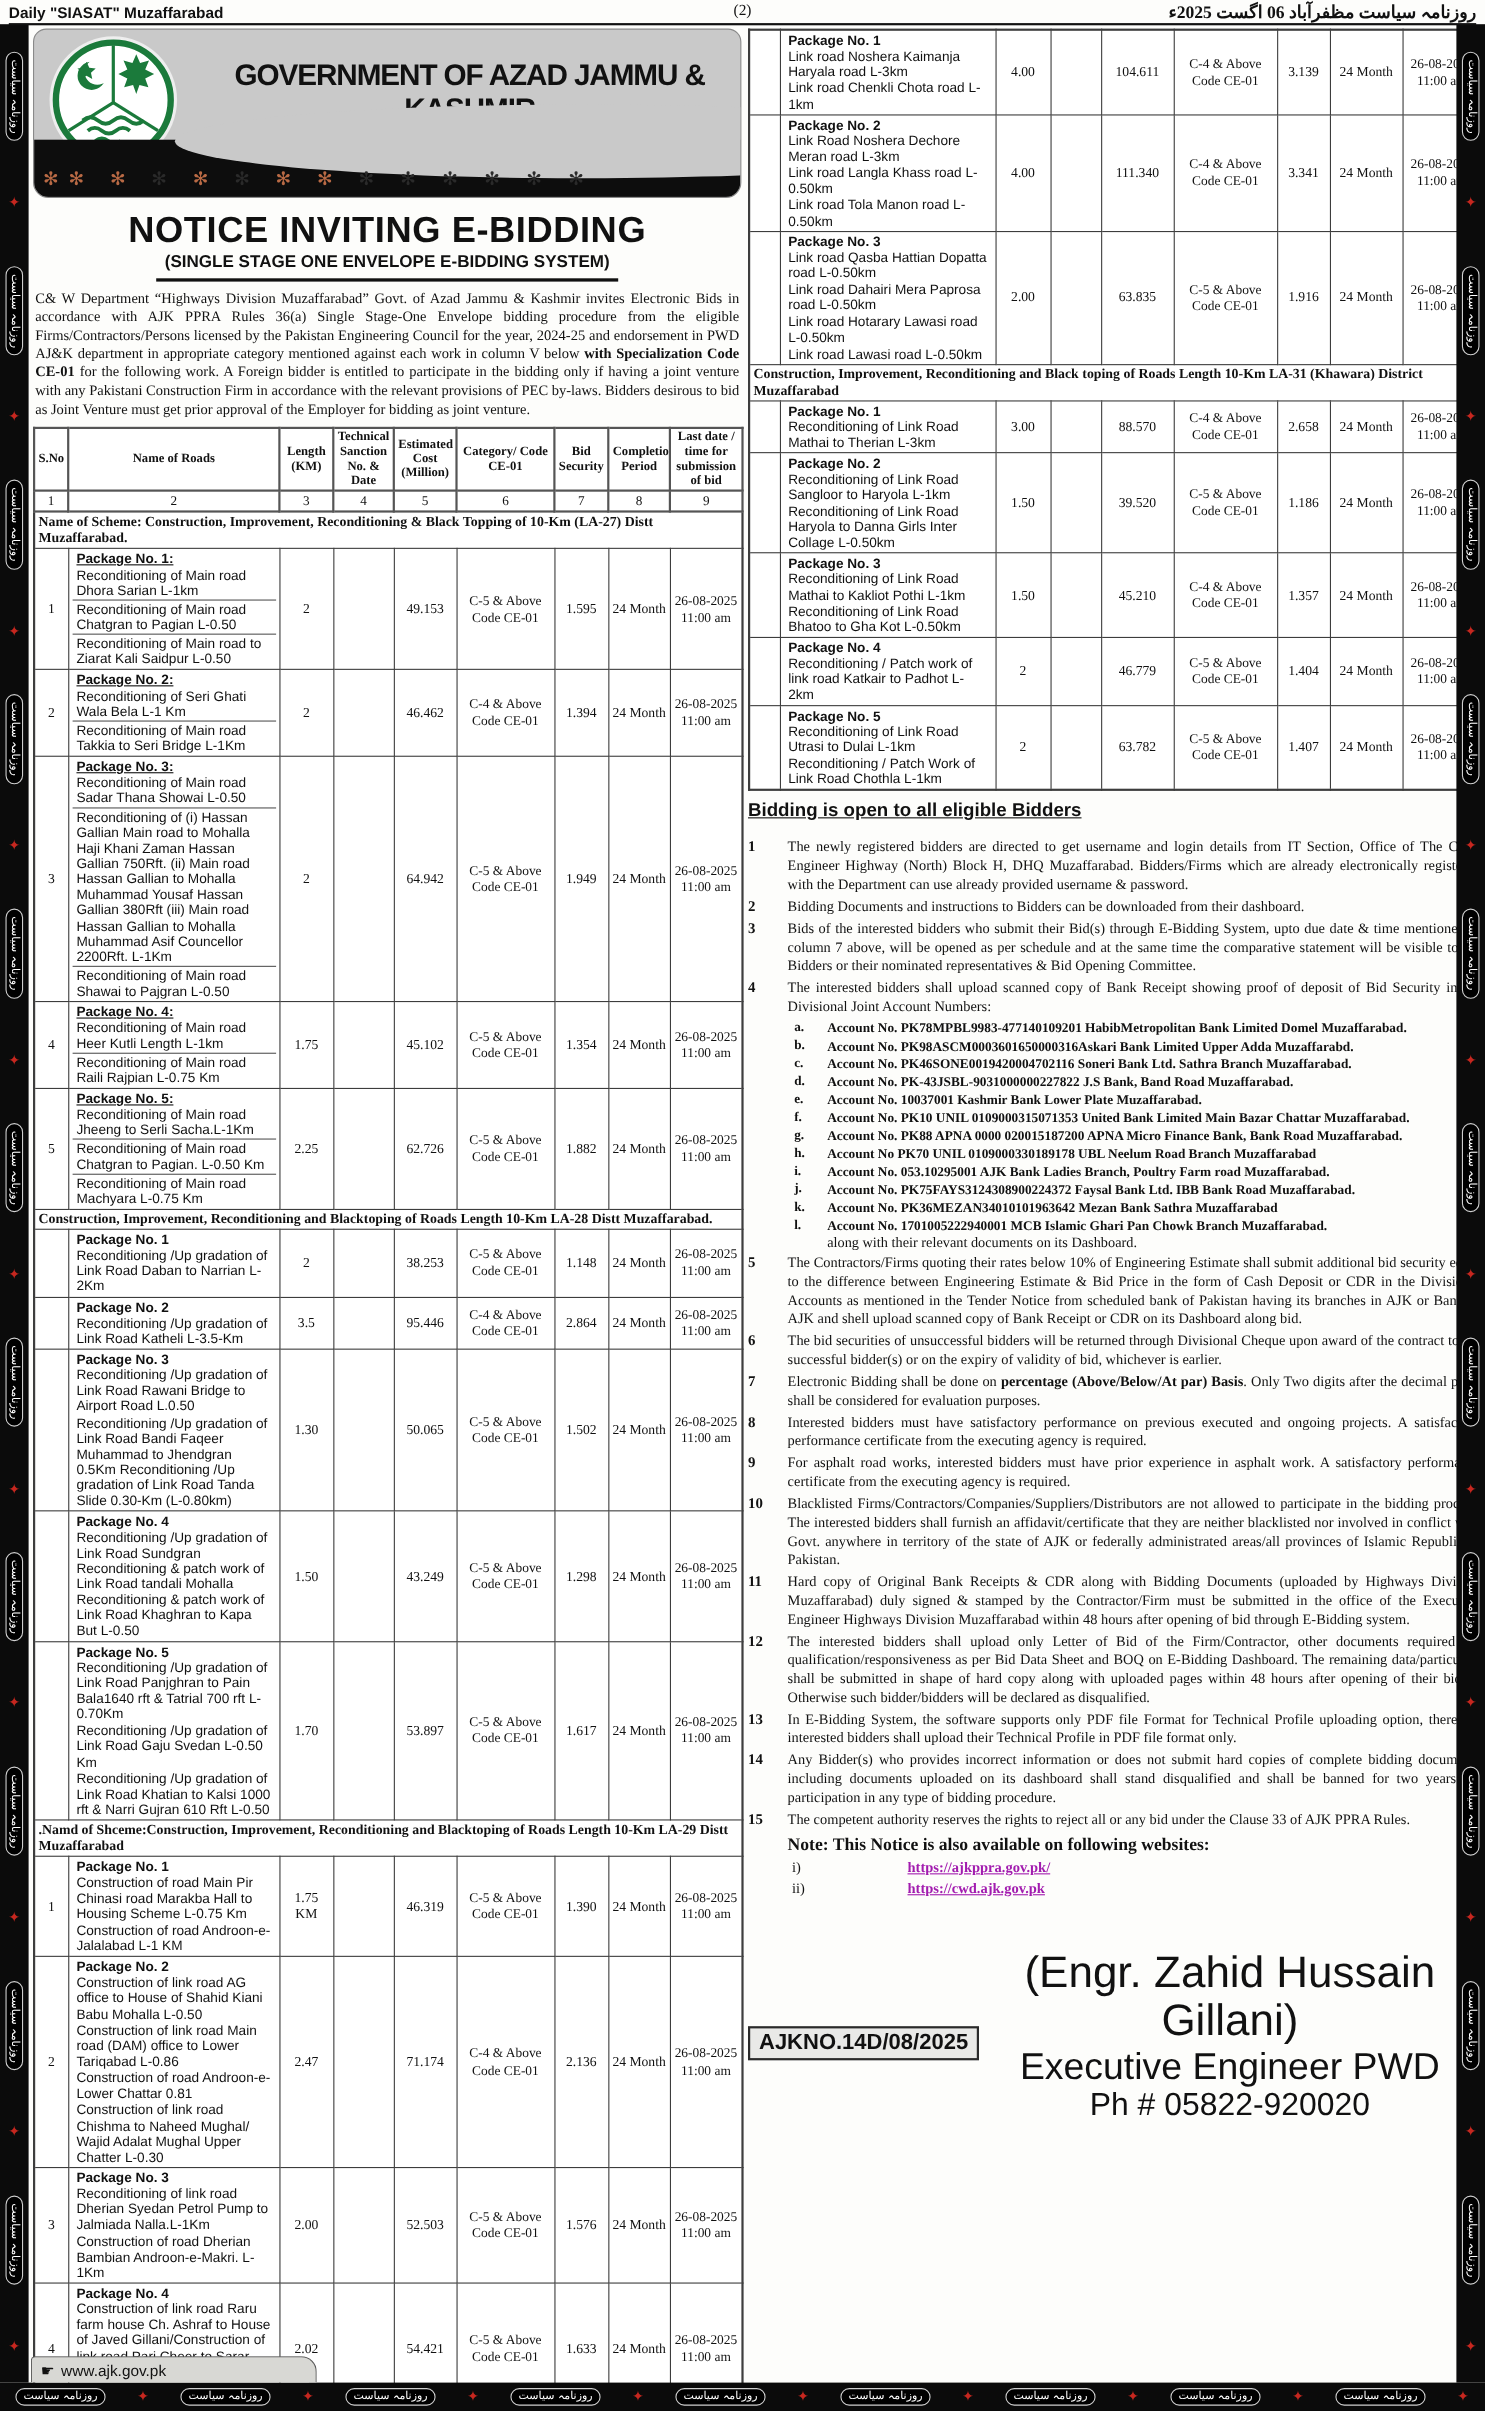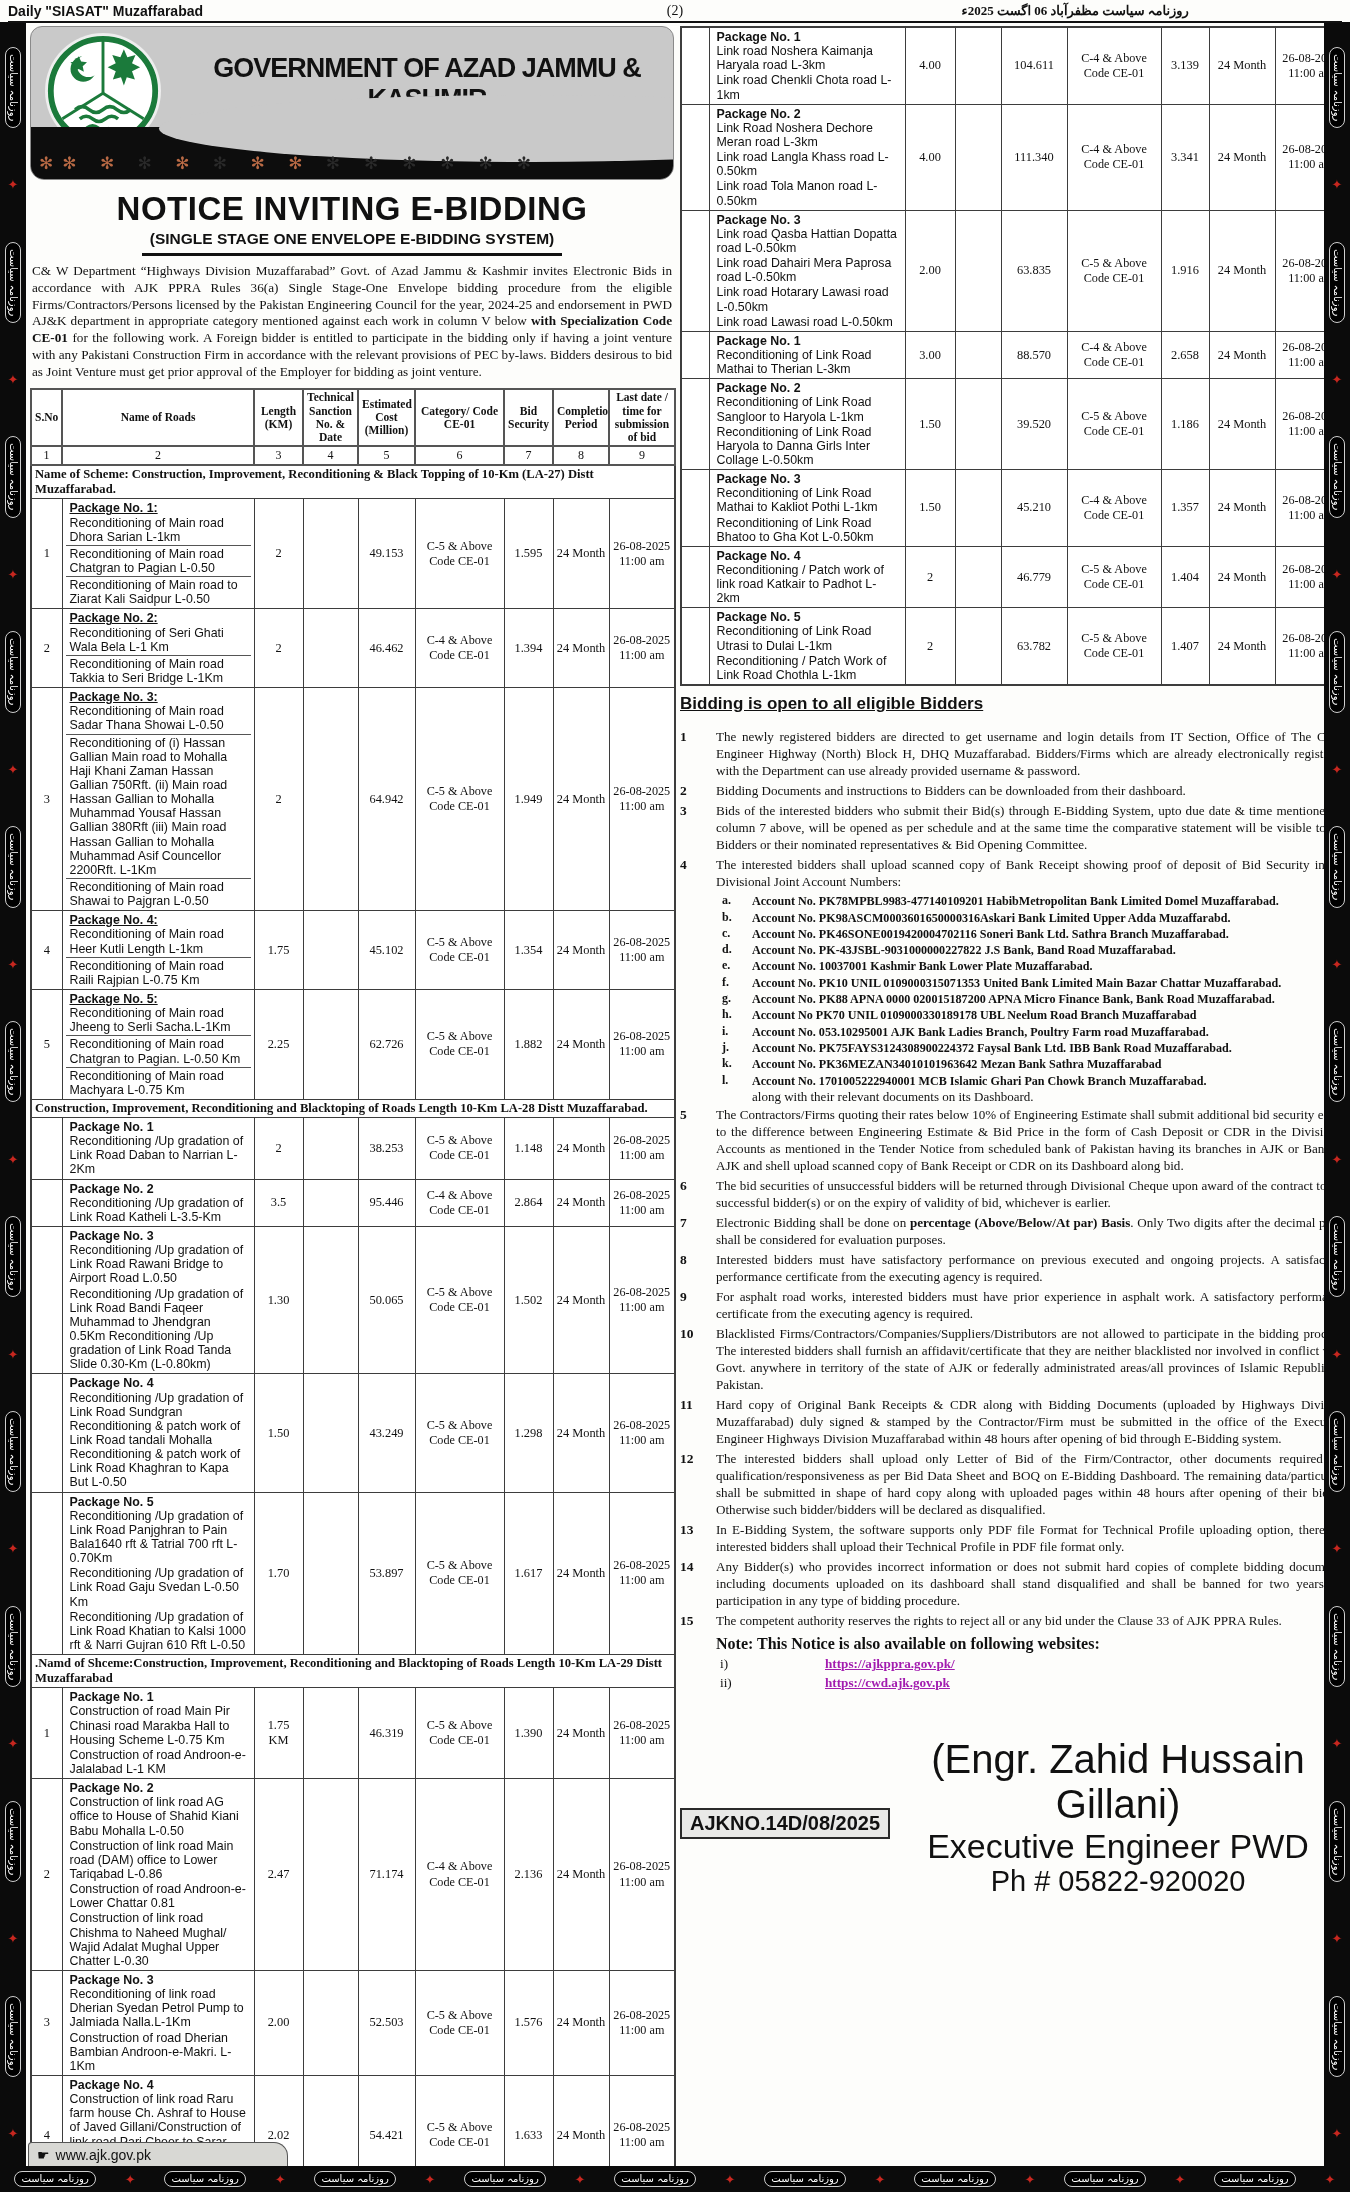--- a/index.html
+++ b/index.html
@@ -12,21 +12,21 @@
   .strip-bottom{left:0;right:0;bottom:0;height:26px;flex-direction:row;}
   .cap{background:#000;color:#fff;border:1px solid #cfcfcf;border-radius:9px;
        font-size:10px;line-height:1;padding:2px 6px;white-space:nowrap;font-family:"DejaVu Sans",sans-serif;}
   .cap.v{writing-mode:vertical-rl;padding:6px 2px;}
   .stripstar{color:#c6271f;font-size:13px;font-family:"DejaVu Sans",sans-serif;}
   
   .topbar{position:absolute;left:8px;right:8px;top:0;height:21px;border-bottom:2px solid #111;
           display:flex;align-items:center;font-size:14px;z-index:6;}
   .topbar .tleft{font-family:"Liberation Sans",sans-serif;font-weight:bold;width:40%;}
   .topbar .tcenter{width:20%;text-align:center;}
-  .topbar .tright{width:40%;text-align:center;font-weight:bold;font-size:13px;font-family:Liberation Serif, serif;}
+  .topbar .tright{width:40%;text-align:right;font-weight:bold;font-size:16px;font-family:Liberation Serif, serif;}
   
   .leftcol{position:absolute;left:30px;top:26px;width:644px;z-index:2;}
   .rightcol{position:absolute;left:680px;top:26px;width:666px;z-index:2;}
   
   .masthead{position:relative;height:152px;background:#c9c9c9;border-radius:12px 12px 14px 14px;
             border:1px solid #8a8a8a;margin-bottom:8px;overflow:hidden;}
   .mast-titles{margin-left:150px;text-align:center;padding-top:26px;}
   .mast-t1{font-family:"Liberation Sans",sans-serif;font-weight:bold;font-size:27px;letter-spacing:-1px;line-height:1.15;}
   .mast-t2{font-family:"Liberation Sans",sans-serif;font-weight:bold;font-size:21px;letter-spacing:-0.5px;margin-top:6px;}
   .mast-logo{position:absolute;left:14px;top:6px;width:116px;height:116px;background:radial-gradient(circle,#fff 55%,#c9c9c9 100%);border-radius:50%;}
@@ -617,20 +617,23 @@
               <div>Code CE-01</div>
             </td>
             <td class="c">1.916</td>
             <td class="c">24 Month</td>
             <td class="datec">
               <div>26-08-2025</div>
               <div>11:00 am</div>
             </td>
           </tr>
           <tr>
+            <td class="scheme-band" colspan="9">Construction, Improvement, Reconditioning and Black toping of Roads Length 10-Km LA-31 (Khawara) District Muzaffarabad</td>
+          </tr>
+          <tr>
             <td class="c"></td>
             <td class="roads">
               <div class="pkg-title">Package No. 1</div>
               <div class="seg">Reconditioning of Link Road Mathai to Therian L-3km</div>
             </td>
             <td class="c">3.00</td>
             <td class="c"></td>
             <td class="c">88.570</td>
             <td class="catc">
               <div>C-4 &amp; Above</div>

